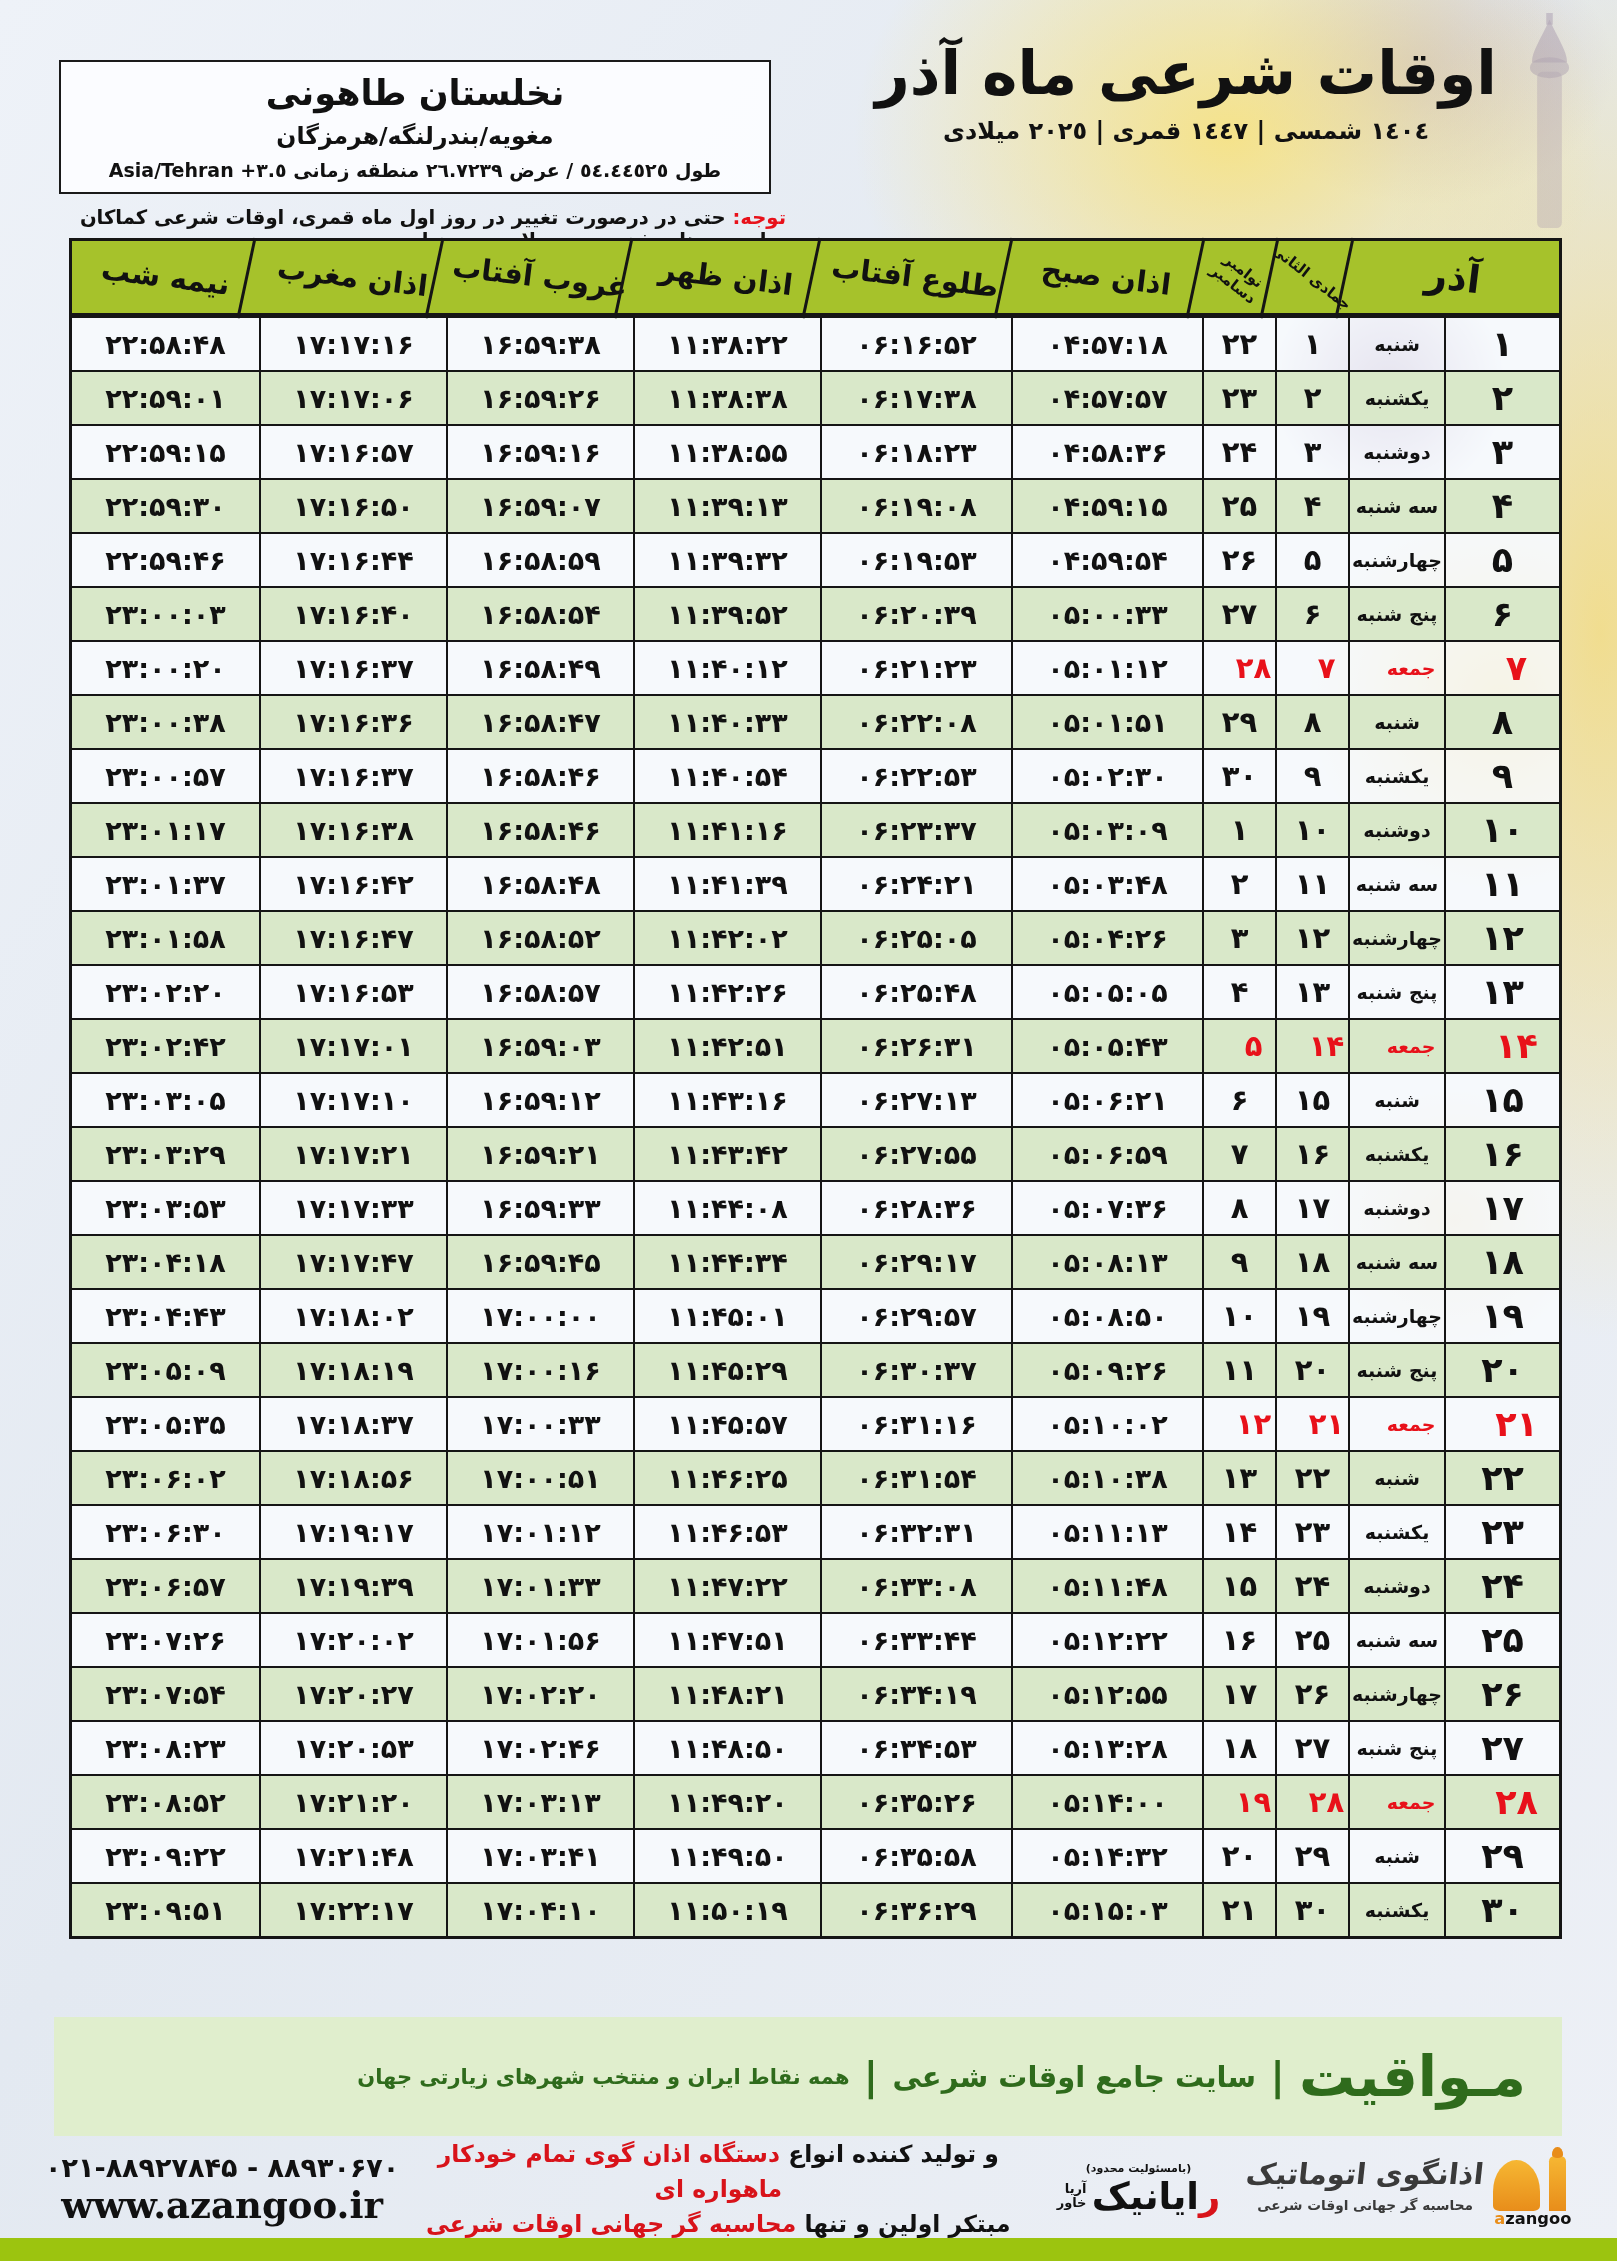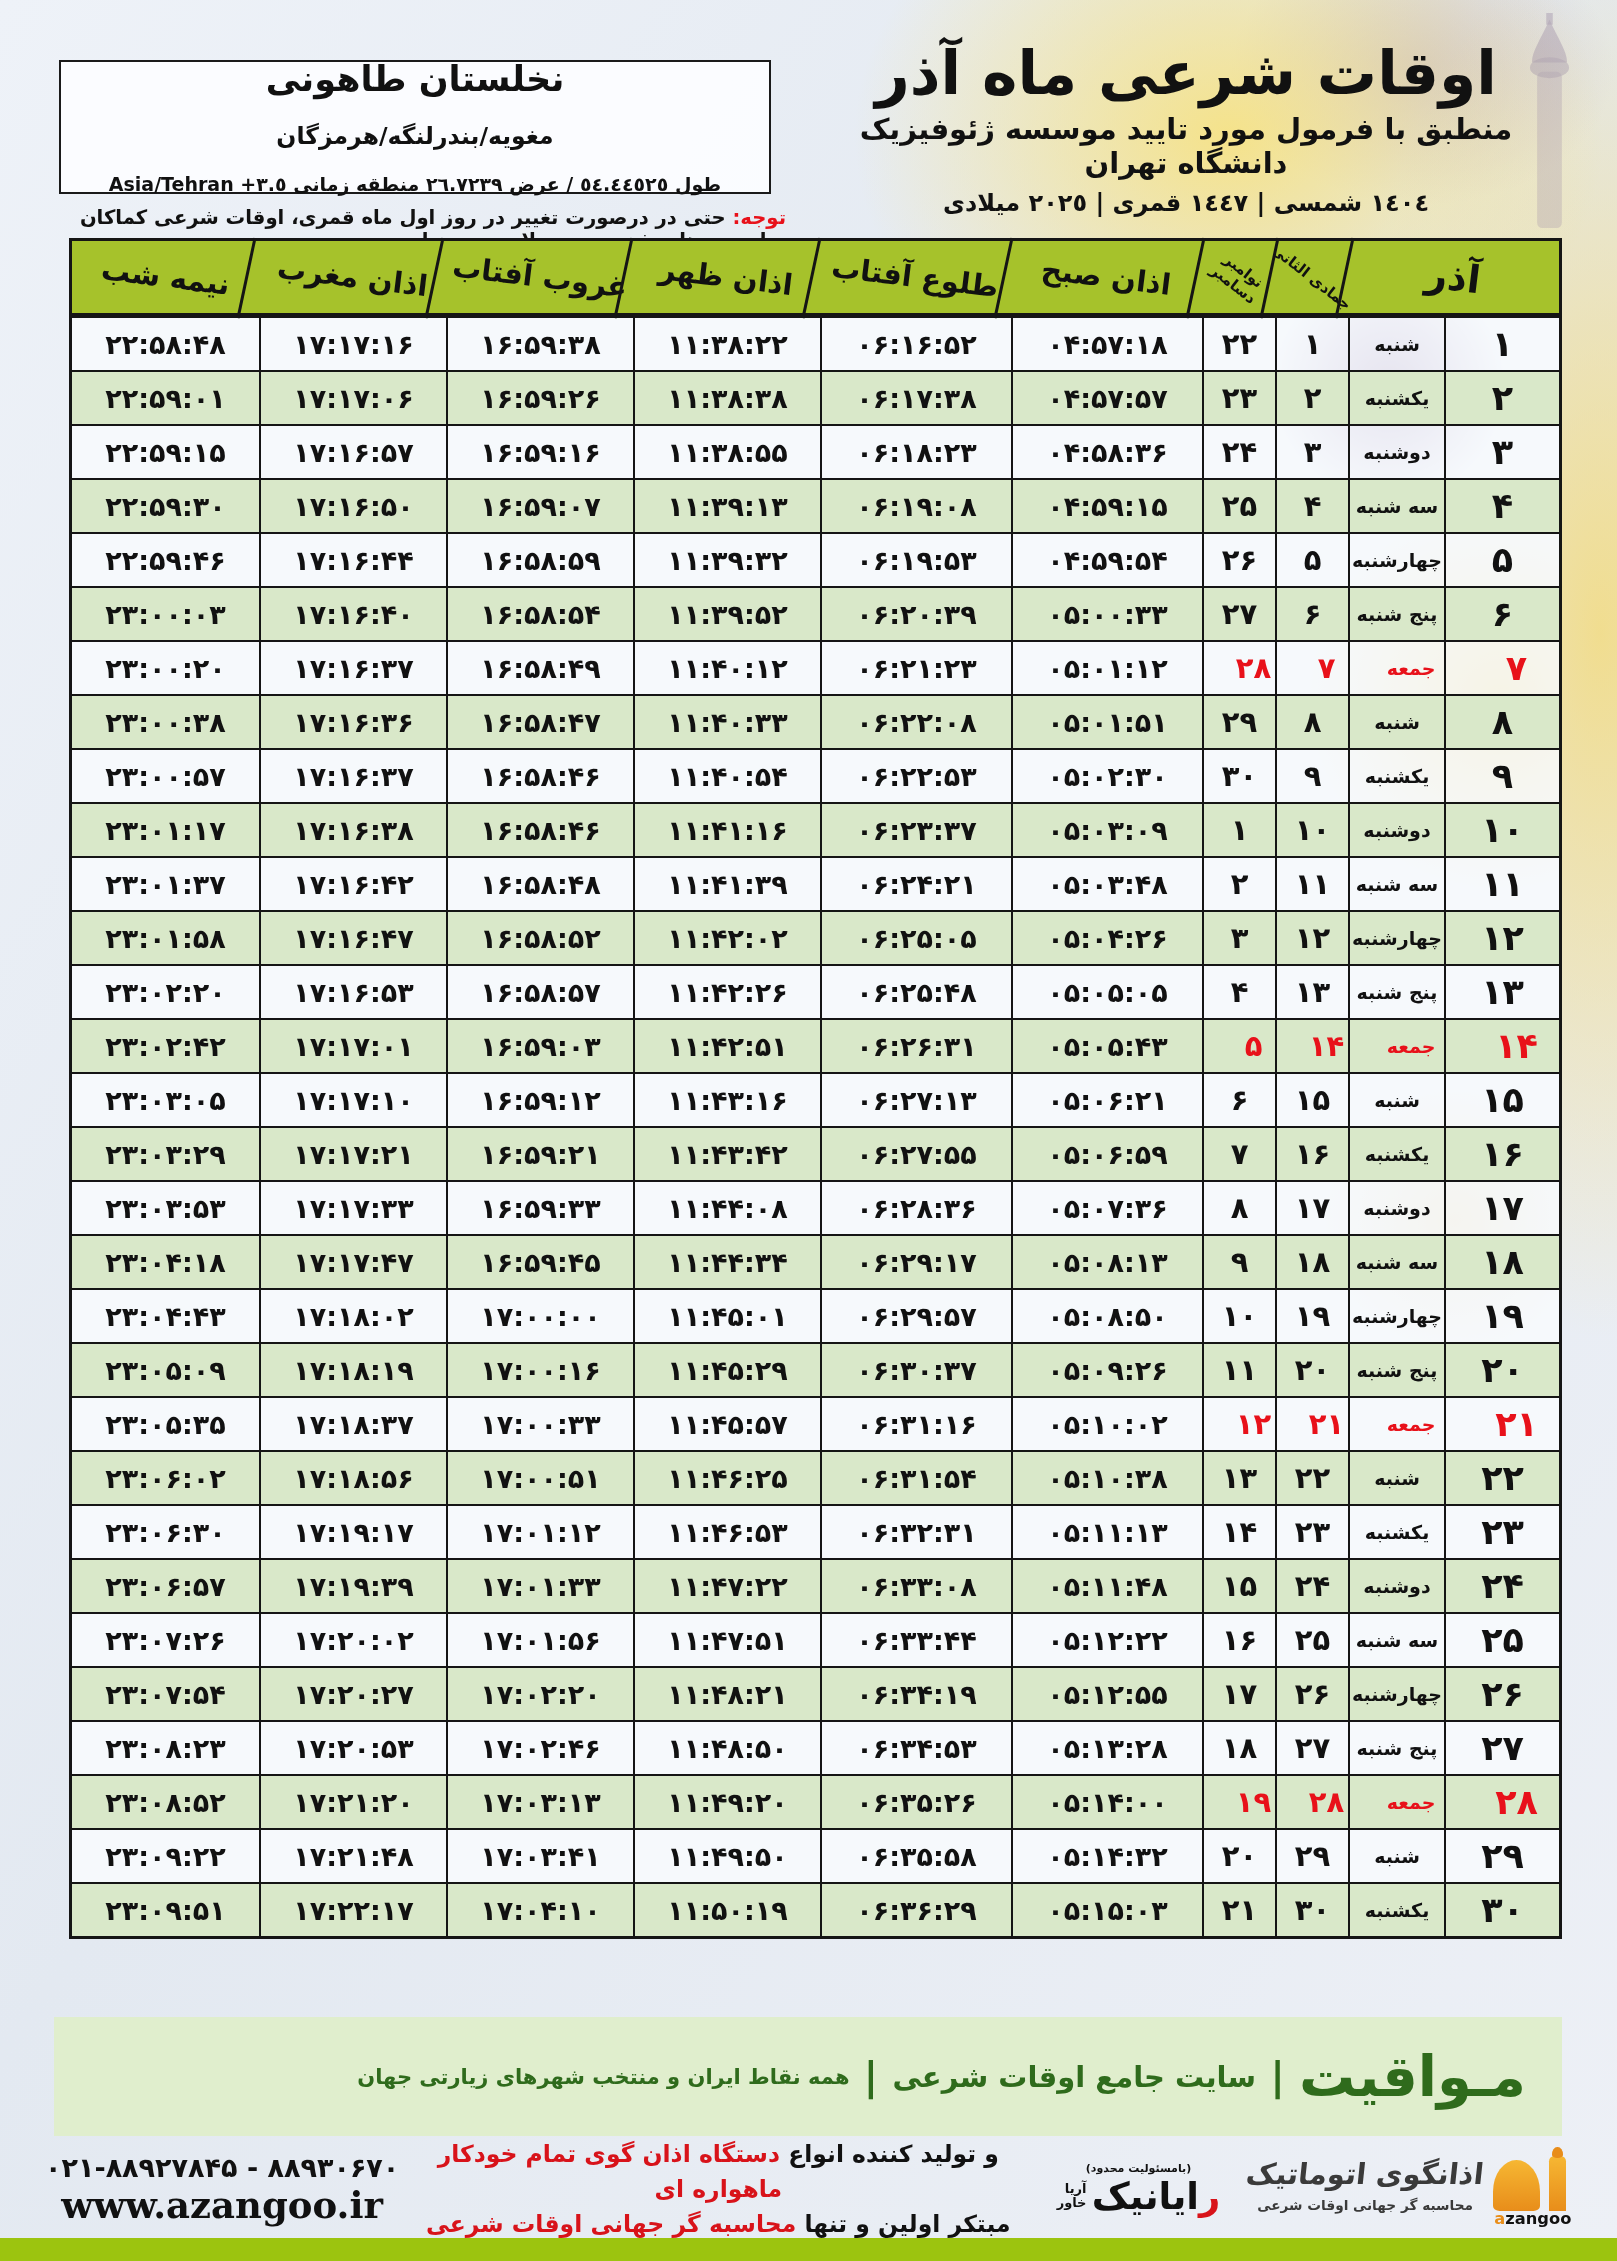--- a/index.html
+++ b/index.html
@@ -11,21 +11,21 @@
       radial-gradient(ellipse 365px 979px at 99% 28%, rgba(244,216,110,.75), rgba(244,216,110,0) 72%),
       radial-gradient(ellipse 274px 196px at 88% 3%, rgba(160,130,170,.35), rgba(160,130,170,0) 70%),
       linear-gradient(125deg,#eef2f8 0%,#e3e9f1 45%,#edf0f6 100%);
   }
   
   .minaret{position:absolute;right:11.7px;top:13px;opacity:.55;}
   
   .info-box{
     position:absolute;left:60px;top:60px;width:708px;height:130px;
     background:rgba(252,253,255,.92);border:2.6px solid #1a1a1a;
-    display:flex;flex-direction:column;align-items:center;justify-content:center;gap:23px;
+    display:flex;flex-direction:column;align-items:center;justify-content:center;gap:9px;
   }
   .info-name{font-size:35px;font-weight:bold;}
   .info-region{font-size:23.5px;font-weight:bold;}
   .info-coords{font-size:19px;font-weight:bold;}
   .title-block{position:absolute;right:46px;top:39px;width:770px;text-align:center;}
   .title-main{font-size:60px;font-weight:bold;line-height:1.15;}
   .title-sub{font-size:29px;font-weight:bold;margin-top:3.9px;}
   .title-years{font-size:24px;font-weight:bold;margin-top:9px;}
   .note-line{position:absolute;left:40px;top:206px;width:747px;text-align:right;font-size:19.6px;font-weight:bold;}
   .note-label{color:#e8111a;}
@@ -114,21 +114,20 @@
   </svg>
 
   <div class="info-box">
     <div class="info-name">نخلستان طاهونی</div>
     <div class="info-region">مغویه/بندرلنگه/هرمزگان</div>
     <div class="info-coords">طول ٥٤.٤٤٥٢٥ / عرض ٢٦.٧٢٣٩ منطقه زمانی ٣.٥+ Asia/Tehran</div>
   </div>
 
   <div class="title-block">
     <div class="title-main">اوقات شرعی ماه آذر</div>
-    <div class="title-sub">منطبق با فرمول مورد تایید موسسه ژئوفیزیک دانشگاه تهران</div>
     <div class="title-years">١٤٠٤ شمسی | ١٤٤٧ قمری | ٢٠٢٥ میلادی</div>
   </div>
 
   <div class="note-line">
     <span class="note-label">توجه:</span><span> حتی در درصورت تغییر در روز اول ماه قمری، اوقات شرعی کماکان برای روزهای شمسی و میلادی معتبر است.</span>
   </div>
 
   <div class="ptable">
     <div class="hcell hspan2">
         <span class="hlabel big">آذر</span>

